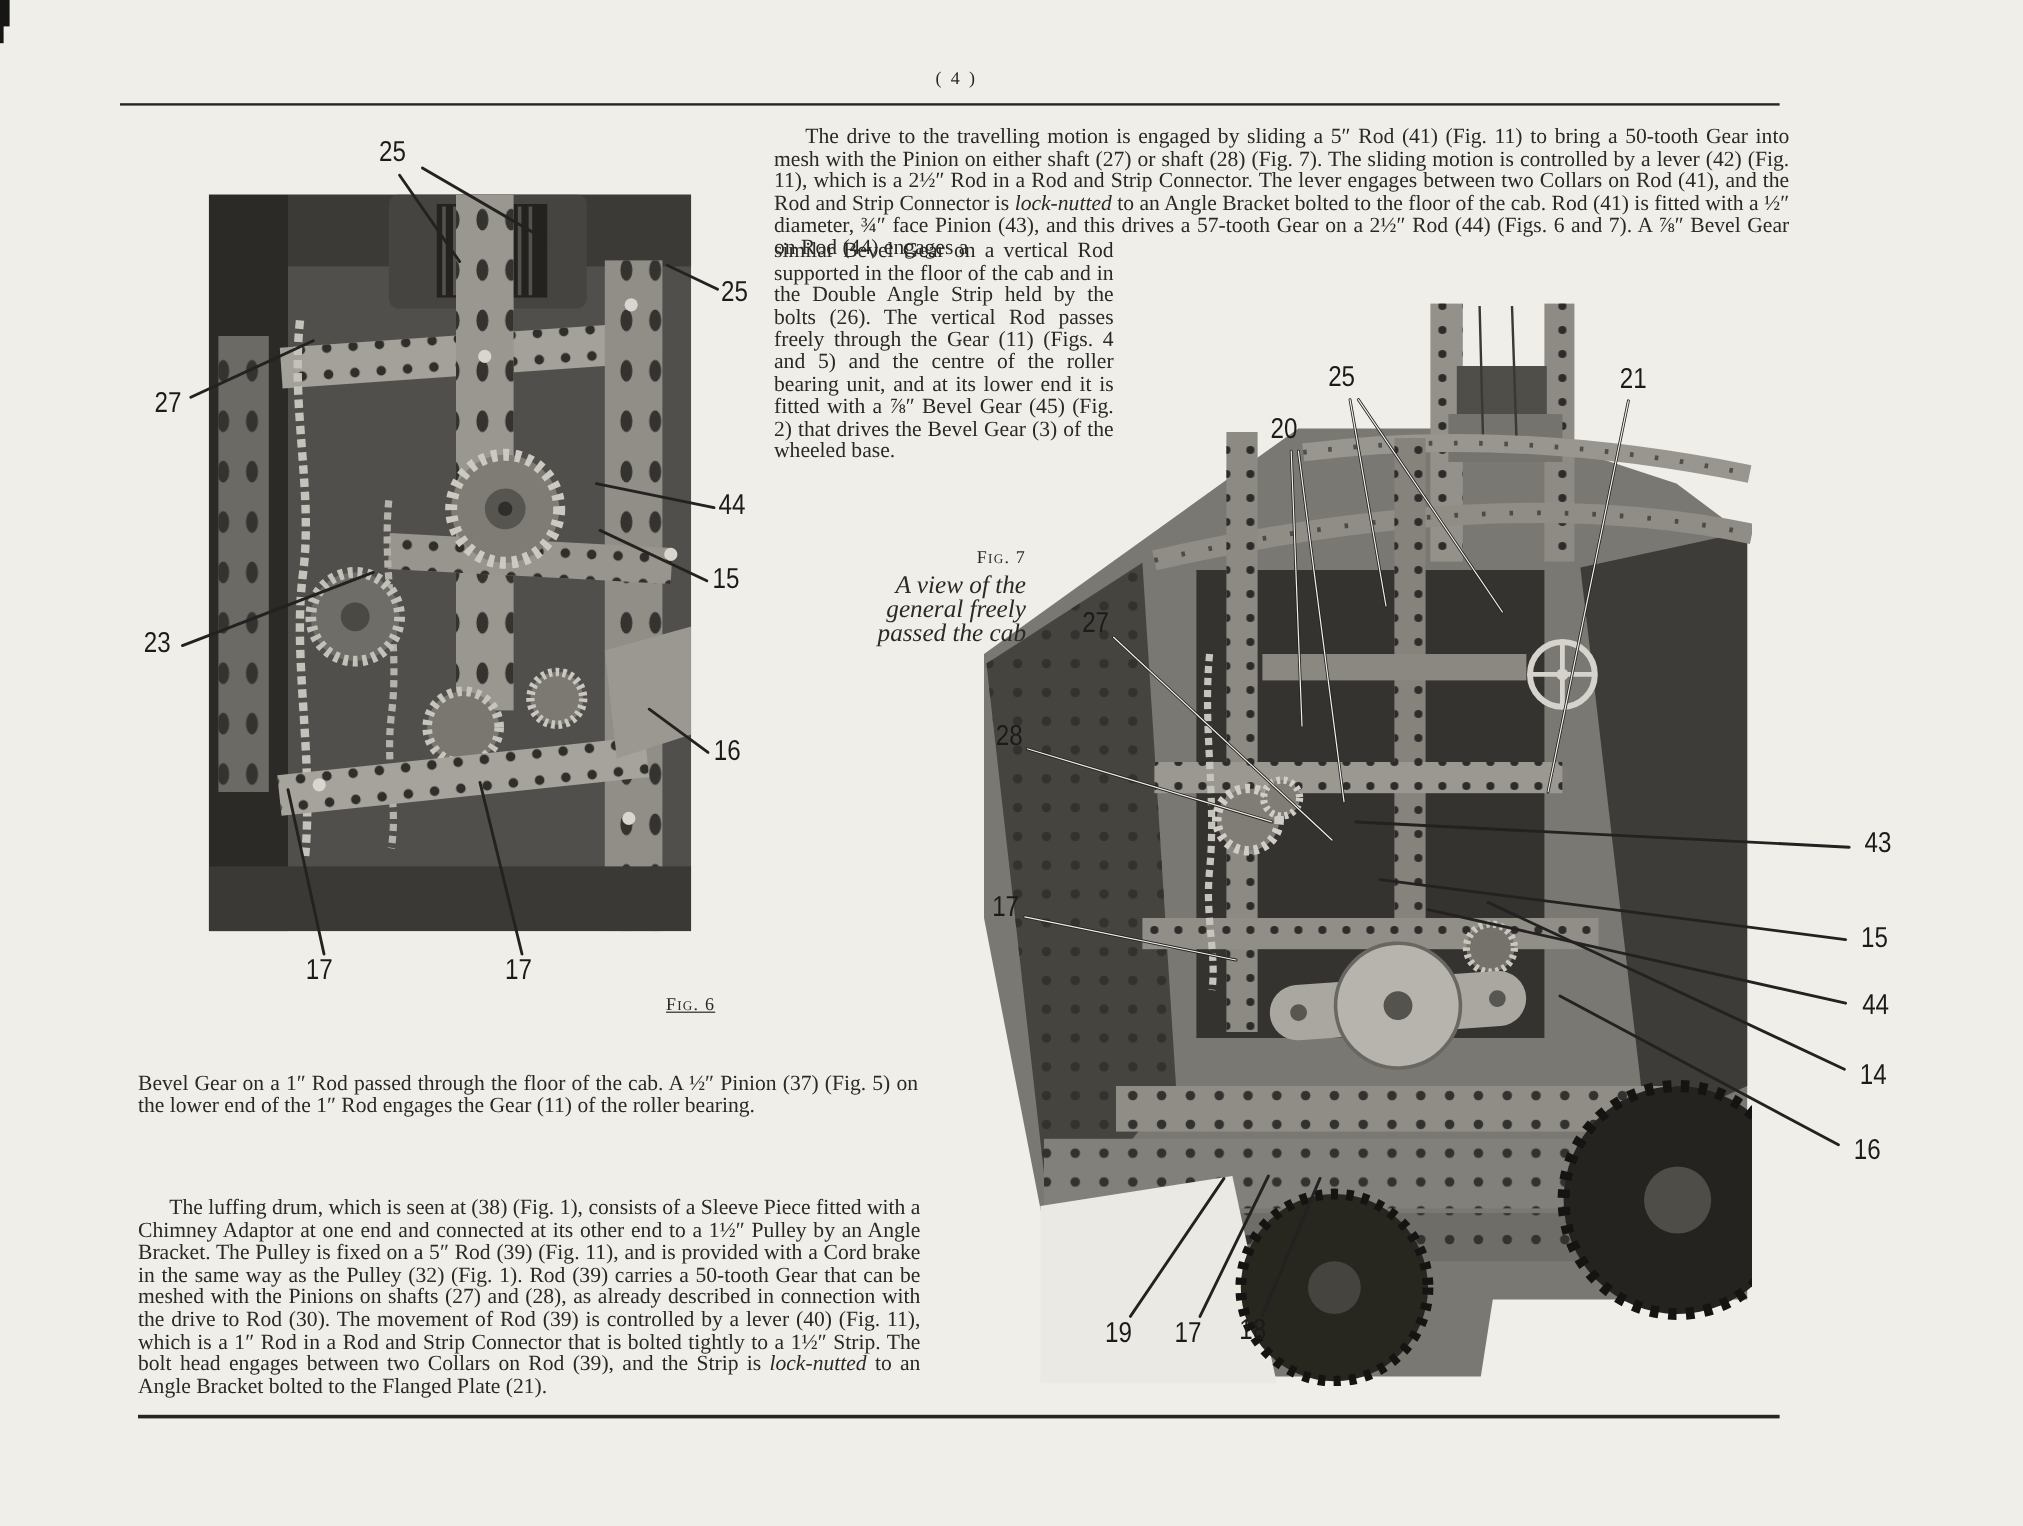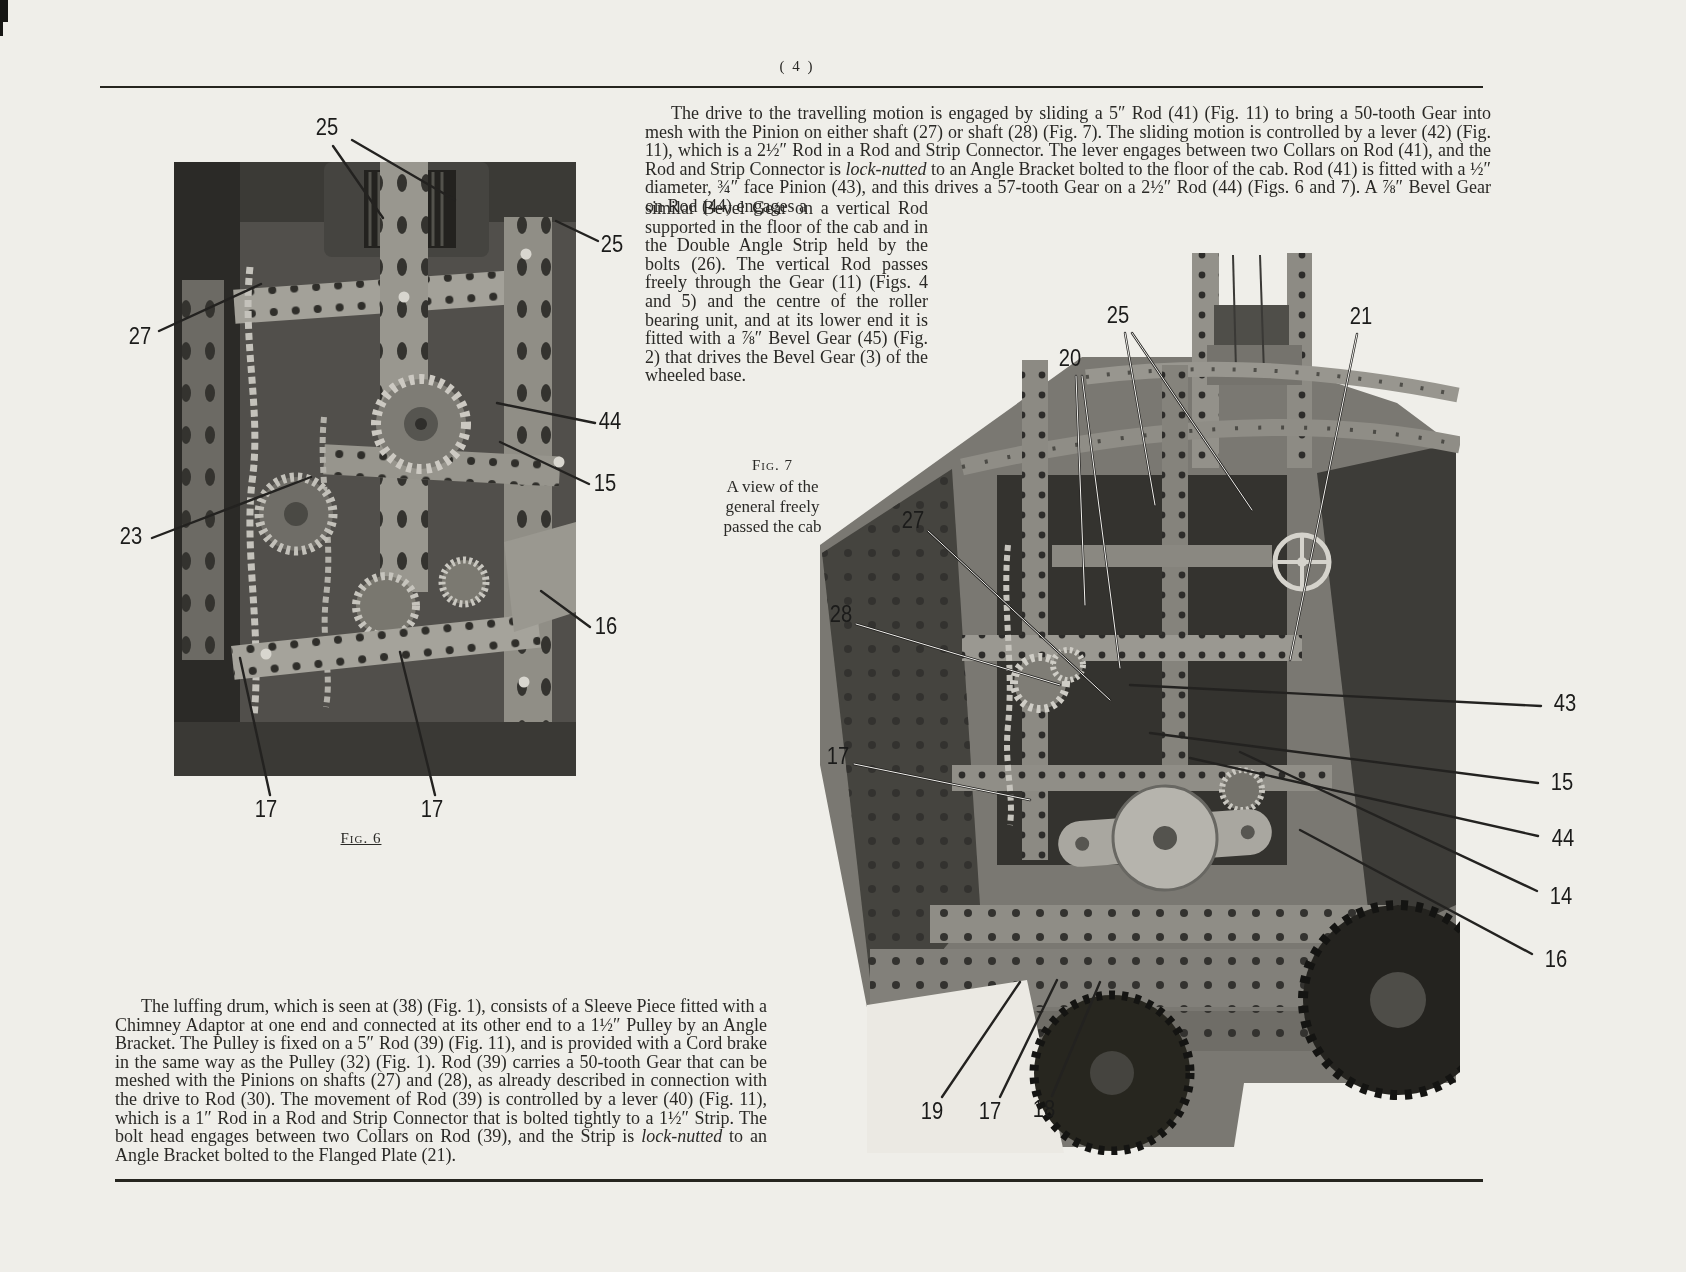--- a/index.html
+++ b/index.html
@@ -4,23 +4,23 @@
 <style>
   html,body{margin:0;padding:0;background:#d8d7d3;}
   #page{position:relative;width:1686px;height:1272px;background:#efeee9;overflow:hidden;
         font-family:"Liberation Serif","DejaVu Serif",serif;color:#2a2926;}
   .para{position:absolute;font-size:18px;line-height:18.6px;text-align:justify;z-index:2;}
   .indent{text-indent:26px;}
   .rule{position:absolute;background:#26251f;z-index:2;}
   #page-number{position:absolute;left:762px;top:58px;width:70px;text-align:center;
                font-size:15px;letter-spacing:2px;z-index:2;}
   .photo{position:absolute;z-index:1;}
-  .fig-label{position:absolute;text-align:center;font-size:15px;z-index:2;
+  .fig-label{position:absolute;text-align:right;font-size:15px;z-index:2;
              font-variant:small-caps;letter-spacing:1px;}
-  .fig-caption{position:absolute;text-align:center;font-size:17px;
+  .fig-caption{position:absolute;text-align:right;font-style:italic;font-size:21px;
                line-height:20px;z-index:2;}
   h2.section{position:absolute;margin:0;font-size:17px;line-height:20px;z-index:2;
              font-weight:bold;color:#1d1c19;}
   #leader-svg{position:absolute;left:0;top:0;width:1686px;height:1272px;z-index:5;pointer-events:none;}
   #callout-layer .callout{position:absolute;z-index:6;
         font-family:"Liberation Sans","DejaVu Sans",sans-serif;
         font-size:24px;color:#1b1b1a;white-space:nowrap;
         transform:translate(-50%,-50%) scaleX(0.84);}
   #corner-mark{position:absolute;left:0;top:0;z-index:3;}
   #corner-mark .bar1{position:absolute;left:0;top:0;width:8px;height:22px;background:#161614;}
@@ -164,20 +164,21 @@
 
   <div class="fig-label" style="left:690px;top:457px;width:165px;">Fig. 7</div>
   <div class="fig-caption" style="left:690px;top:477px;width:165px;">
     <div>A view of the</div>
     <div>general freely</div>
     <div>passed the cab</div>
   </div>
 
   <div class="fig-label" style="left:126px;top:830px;width:470px;text-decoration:underline;">Fig. 6</div>
 
+  <div class="para" style="left:115px;top:893px;width:650px;">Bevel Gear on a 1″ Rod passed through the floor of the cab. A ½″ Pinion (37) (Fig. 5) on the lower end of the 1″ Rod engages the Gear (11) of the roller bearing.</div>
 
 
   <div class="para indent" style="left:115px;top:997px;width:652px;">The luffing drum, which is seen at (38) (Fig. 1), consists of a Sleeve Piece fitted with a Chimney Adaptor at one end and connected at its other end to a 1½″ Pulley by an Angle Bracket. The Pulley is fixed on a 5″ Rod (39) (Fig. 11), and is provided with a Cord brake in the same way as the Pulley (32) (Fig. 1). Rod (39) carries a 50-tooth Gear that can be meshed with the Pinions on shafts (27) and (28), as already described in connection with the drive to Rod (30). The movement of Rod (39) is controlled by a lever (40) (Fig. 11), which is a 1″ Rod in a Rod and Strip Connector that is bolted tightly to a 1½″ Strip. The bolt head engages between two Collars on Rod (39), and the Strip is <i>lock-nutted</i> to an Angle Bracket bolted to the Flanged Plate (21).</div>
 
   <svg id="leader-svg">
       <line x1="333" y1="146" x2="383" y2="218" stroke="#232220" stroke-width="2.4" stroke-linecap="round"></line>
       <line x1="352" y1="140" x2="455" y2="200" stroke="#232220" stroke-width="2.4" stroke-linecap="round"></line>
       <line x1="598" y1="241" x2="556" y2="221" stroke="#232220" stroke-width="2.4" stroke-linecap="round"></line>
       <line x1="159" y1="331" x2="261" y2="284" stroke="#232220" stroke-width="2.4" stroke-linecap="round"></line>
       <line x1="595" y1="423" x2="497" y2="403" stroke="#232220" stroke-width="2.4" stroke-linecap="round"></line>

